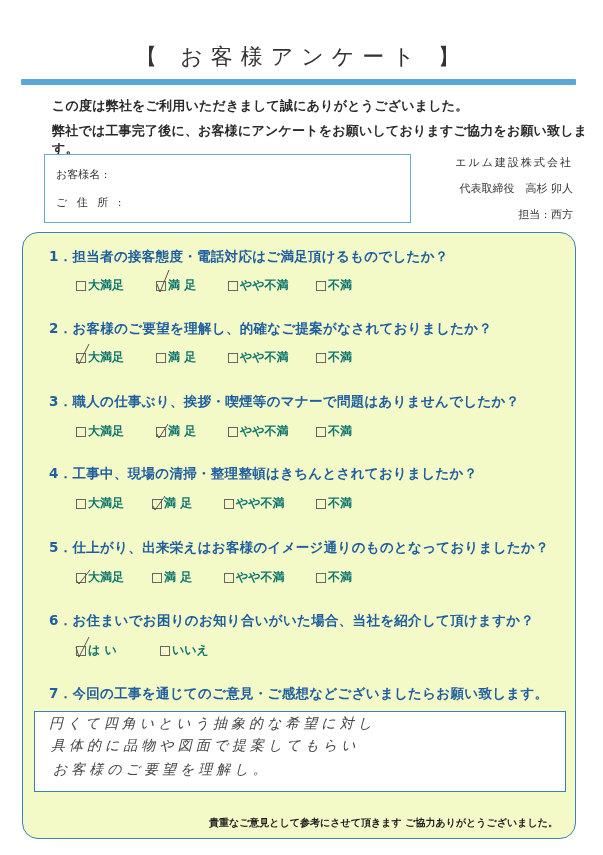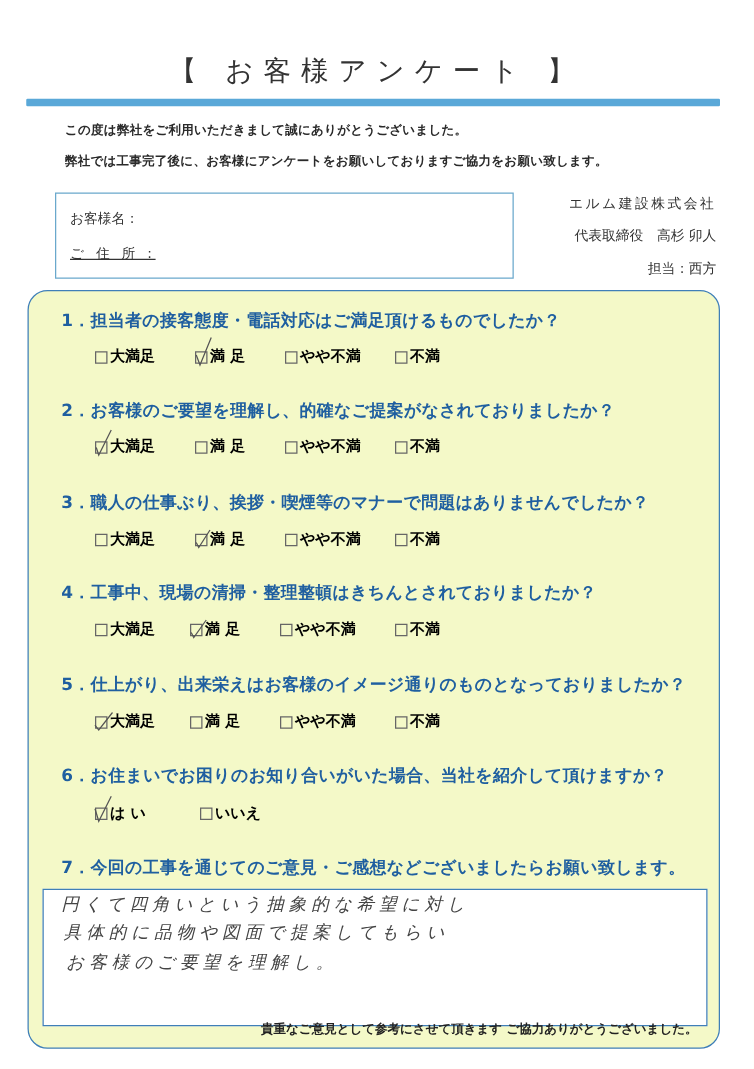--- a/index.html
+++ b/index.html
@@ -8,67 +8,67 @@
 
   .title {
     position: absolute; left: 0; top: 42px; width: 603px; text-align: center;
     font-size: 22px; letter-spacing: 8px; color: #333; font-weight: normal;
   }
   .title-bar {
     position: absolute; left: 21px; top: 79px; width: 555px; height: 6px;
     background: #5aa8d8; border-radius: 1px;
   }
   .intro {
-    position: absolute; left: 52px; font-size: 10px; font-weight: bold; color: #2a2a2a;
+    position: absolute; left: 52px; font-size: 13px; font-weight: bold; color: #2a2a2a;
     letter-spacing: 0.2px;
   }
   .intro.l1 { top: 97px; }
   .intro.l2 { top: 122px; }
 
   .customer-box {
     position: absolute; left: 44px; top: 154px; width: 367px; height: 69px;
     border: 1.5px solid #6aa8cc; background: #fff;
   }
   .cust-label {
     position: absolute; left: 11px; font-size: 11px; color: #333;
   }
   .cust-label.name { top: 12px; }
-  .cust-label.addr { top: 40px; letter-spacing: 3px; text-decoration: underline; }
+  .cust-label.addr { top: 40px; letter-spacing: 3px; }
 
   .company {
     position: absolute; right: 30px; font-size: 11px; color: #333;
   }
   .company.c1 { top: 155px; letter-spacing: 2px; }
   .company.c2 { top: 181px; }
   .company.c3 { top: 207px; }
 
   .survey-box {
     position: absolute; left: 22px; top: 232px; width: 554px; height: 607px;
     background: #f4f9c8; border: 1.5px solid #3f7fb8; border-radius: 16px;
   }
   .q {
     position: absolute; left: 49px; font-size: 13.5px; font-weight: bold; color: #1f5fa0;
     letter-spacing: 0.3px; white-space: nowrap;
   }
   .opts {
-    position: absolute; left: 76px; display: flex; font-size: 12px; font-weight: bold; color: #000000;
+    position: absolute; left: 76px; display: flex; font-size: 12px; font-weight: bold; color: #0f766e;
     white-space: nowrap;
   }
   .opt { display: flex; align-items: center; position: relative; }
   .box {
     display: inline-block; width: 10px; height: 10px; border: 1px solid #666;
     margin-right: 2px; position: relative; background: transparent;
   }
   .check {
     position: absolute; left: -2px; top: -14px; width: 16px; height: 26px; pointer-events: none;
   }
   .opt-label { display: inline-block; }
 
   .comment-box {
-    position: absolute; left: 34px; top: 711px; width: 532px; height: 110px;
+    position: absolute; left: 34px; top: 711px; width: 532px; height: 81px;
     background: #ffffff; border: 1.5px solid #3f7fb8;
   }
   .hand {
     position: absolute; font-family: "DejaVu Serif", "Liberation Serif", serif; font-style: italic;
     font-size: 14px; color: #444; letter-spacing: 4px; white-space: nowrap;
   }
   .footer {
     position: absolute; right: 45px; top: 816px; font-size: 10px; font-weight: bold; color: #222;
   }
 </style>

